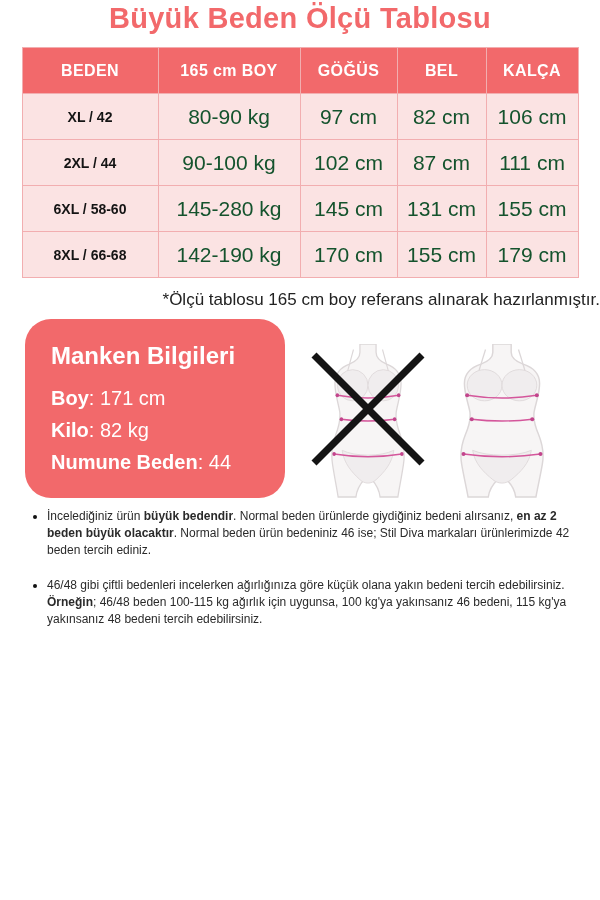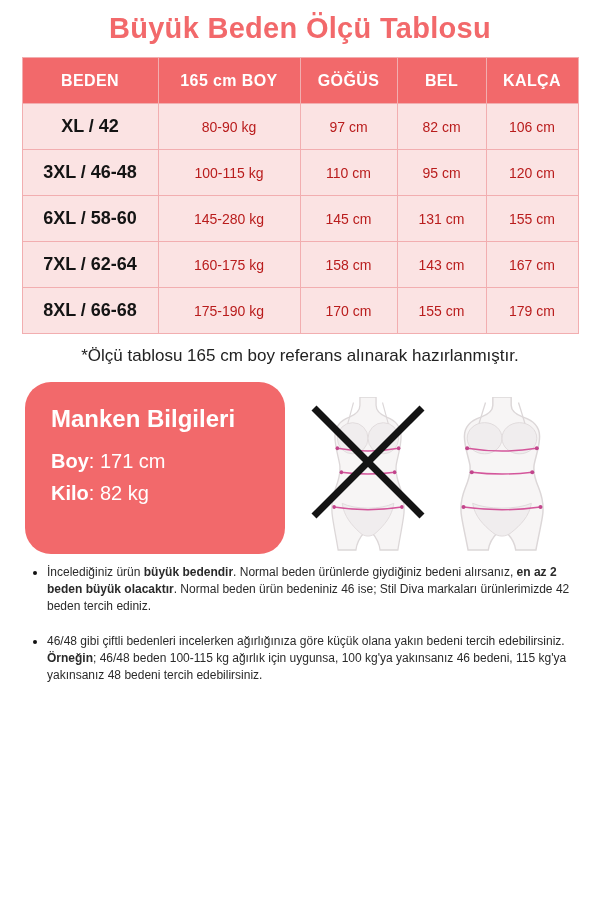--- a/index.html
+++ b/index.html
@@ -8,41 +8,41 @@
     --border-pink:#F2AEB0;
     --text:#1F1F1F;
   }
   *{box-sizing:border-box;}
   html,body{margin:0;padding:0;}
   body{
     width:600px;height:900px;overflow:hidden;background:#FFFFFF;
     font-family:"Liberation Sans", sans-serif;color:var(--text);
   }
   .page-title{
-    margin:12px 0 0;text-align:center;
+    margin:2px 0 0;text-align:center;
     font-size:29px;font-weight:bold;color:var(--coral);letter-spacing:.3px;
   }
   table.size-table{
     width:556px;margin:12px auto 0;border-collapse:collapse;table-layout:fixed;padding-left:40px;
   }
   .size-table th{
     background:var(--coral);color:#FFFFFF;font-size:16px;font-weight:bold;
     height:46px;text-align:center;letter-spacing:.4px;
     border:1px solid var(--border-pink);
   }
   .size-table td{
     background:var(--row-pink);height:46px;text-align:center;
-    font-size:14px;color:#b91c1c;border:1px solid var(--border-pink);
+    font-size:21px;color:#14532d;border:1px solid var(--border-pink);
   }
-  .size-table td.col-size{font-weight:bold;font-size:18px;color:#141414;}
+  .size-table td.col-size{font-weight:bold;font-size:14px;color:#141414;}
   .footnote{
-    text-align:center;font-size:17px;color:#222;margin-top:12px;
+    text-align:right;font-size:17px;color:#222;margin-top:12px;
   }
   .info-row{
-    display:flex;align-items:center;margin:16px 15px 0 25px;height:172px;
+    display:flex;align-items:flex-end;margin:16px 15px 0 25px;height:172px;
   }
   .model-box{
     width:260px;min-height:172px;background:var(--coral);border-radius:26px;
     padding:23px 26px 20px;color:#FFFFFF;flex:none;
   }
   .model-title{font-size:24px;font-weight:bold;margin:0 0 12px;}
   .model-fields{font-size:20px;line-height:1.6;}
   .fl{font-weight:bold;}
   .figures{
     flex:1;display:flex;justify-content:center;gap:24px;padding-top:12px;
@@ -83,58 +83,52 @@
   </thead>
   <tbody>
       <tr>
         <td class="col-size">XL / 42</td>
         <td>80-90 kg</td>
         <td>97 cm</td>
         <td>82 cm</td>
         <td>106 cm</td>
       </tr>
       <tr>
-        <td class="col-size">3XL / 46-48</td>
-        <td>100-115 kg</td>
-        <td>110 cm</td>
-        <td>95 cm</td>
-        <td>120 cm</td>
+        <td class="col-size">2XL / 44</td>
+        <td>90-100 kg</td>
+        <td>102 cm</td>
+        <td>87 cm</td>
+        <td>111 cm</td>
       </tr>
       <tr>
         <td class="col-size">6XL / 58-60</td>
         <td>145-280 kg</td>
         <td>145 cm</td>
         <td>131 cm</td>
         <td>155 cm</td>
       </tr>
       <tr>
-        <td class="col-size">7XL / 62-64</td>
-        <td>160-175 kg</td>
-        <td>158 cm</td>
-        <td>143 cm</td>
-        <td>167 cm</td>
-      </tr>
-      <tr>
         <td class="col-size">8XL / 66-68</td>
-        <td>175-190 kg</td>
+        <td>142-190 kg</td>
         <td>170 cm</td>
         <td>155 cm</td>
         <td>179 cm</td>
       </tr>
     </tbody>
 </table>
 
 <div class="footnote">*Ölçü tablosu 165 cm boy referans alınarak hazırlanmıştır.</div>
 
 <div class="info-row">
   <div class="model-box">
     <div class="model-title">Manken Bilgileri</div>
     <div class="model-fields">
         <div><span class="fl">Boy</span>: 171 cm</div>
         <div><span class="fl">Kilo</span>: 82 kg</div>
+        <div><span class="fl">Numune Beden</span>: 44</div>
       </div>
   </div>
 
   <div class="figures">
 
     <div class="figure-wrap">
       <svg class="body" viewBox="0 0 120 168">
         <g transform="translate(7.2,0) scale(0.88,1)">
           <path d="M50,0 L50,9 C50,15 45,19 37,22 C25,26 19,33 19,43 C19,54 23,64 25,74 C26,82 24,90 20,99 C16,109 14,120 16,131 C18,143 21,156 23,167 L45,167 C46,159 50,153 55,148 L65,148 C70,153 74,159 75,167 L97,167 C99,156 102,143 104,131 C106,120 104,109 100,99 C96,90 94,82 95,74 C97,64 101,54 101,43 C101,33 95,26 83,22 C75,19 70,15 70,9 L70,0 Z" fill="#F7F5F5" stroke="#DCD7D8" stroke-width="1.6"></path>
           <path d="M34,32 L42,6" stroke="#DCD7D8" stroke-width="1.4" fill="none"></path>

